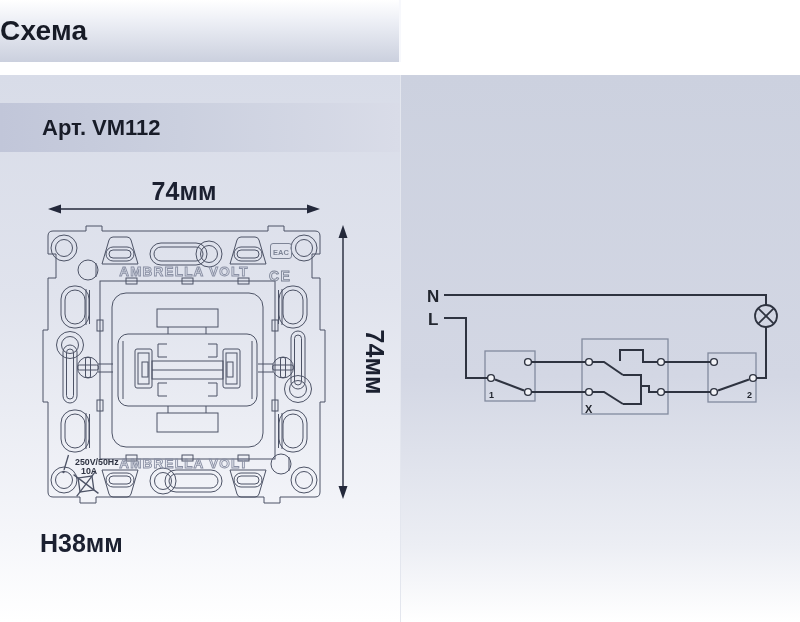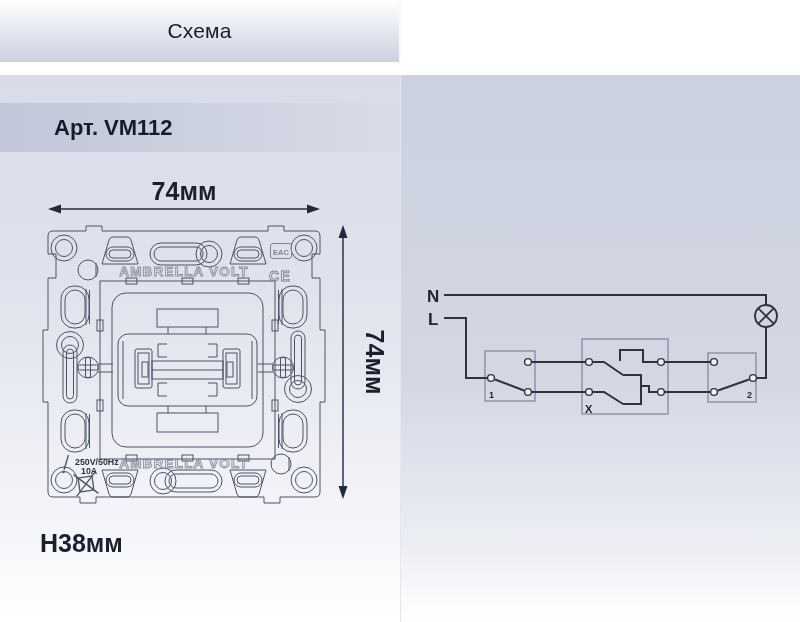--- a/index.html
+++ b/index.html
@@ -1,33 +1,33 @@
 <!DOCTYPE html>
 <html><head>
 <meta charset="utf-8">
 <style>
   html,body{margin:0;padding:0;background:#ffffff;}
   .page{position:relative;width:800px;height:622px;background:#ffffff;overflow:hidden;
         font-family:"Liberation Sans",sans-serif;}
   
-  .header-cell{position:absolute;top:0;height:62px;display:flex;align-items:center;justify-content:center;
-        font-size:21px;font-weight:400;color:#171b26;letter-spacing:.2px;}
+  .header-cell{position:absolute;top:0;height:62px;display:flex;align-items:center;justify-content:flex-start;
+        font-size:28px;font-weight:700;color:#171b26;letter-spacing:.2px;}
   .header-left{left:0;width:399px;
         background:linear-gradient(180deg,#ffffff 0%,#eff1f7 30%,#cbd0de 100%);
         border-right:2px solid #f7f8fc;}
   .header-right{left:401px;width:399px;
         background:linear-gradient(180deg,#fbfcfd 0%,#e7eaf2 28%,#c2c8d9 100%);}
   
   .panel-left{position:absolute;left:0;top:75px;width:400px;height:547px;
         background:linear-gradient(180deg,#d8dce8 0%,#e0e3ed 40%,#f5f6fa 84%,#ffffff 100%);}
   .panel-right{position:absolute;left:400px;top:75px;width:400px;height:547px;box-sizing:border-box;
         border-left:1px solid #e3e6ee;
         background:linear-gradient(180deg,#ccd1df 0%,#d3d7e4 55%,#eceef4 86%,#ffffff 100%);}
   .art-band{position:absolute;left:0;top:28px;width:100%;height:49px;box-sizing:border-box;
-        display:flex;align-items:center;padding-left:54px;
+        display:flex;align-items:center;padding-left:42px;
         background:linear-gradient(90deg,#c1c6d9 0%,#cbd0df 45%,#d9dce8 100%);
         font-size:22px;font-weight:700;color:#181c28;}
   svg{position:absolute;display:block;}
   svg text{font-family:"Liberation Sans",sans-serif;}
 </style>
 </head>
 <body>
 
 <div class="page">
 

